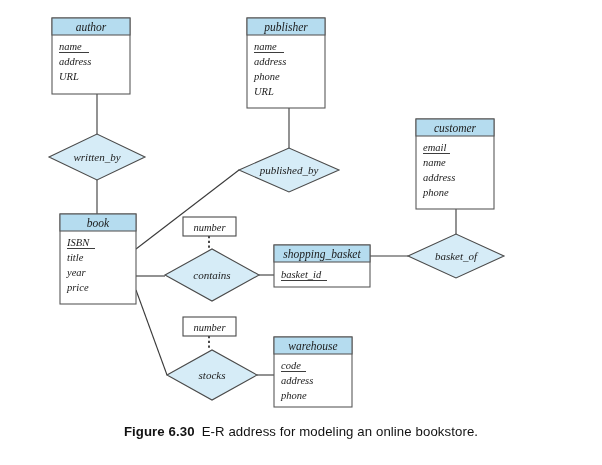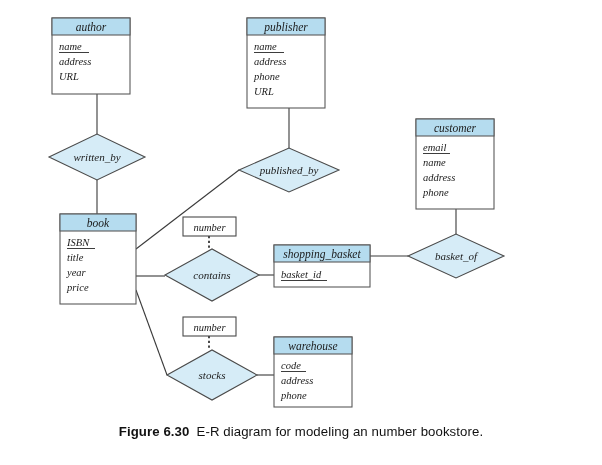--- a/index.html
+++ b/index.html
@@ -230,16 +230,16 @@
     </g>
 
     <g>
       <rect class="attr-box" x="183" y="317" width="53" height="19"></rect>
       <text class="attr-label" x="209.5" y="331">number</text>
     </g>
 
   </svg>
 
   <div class="caption">
-    <span class="cap-label">Figure 6.30</span><span class="cap-text">E-R diagram for modeling an number bookstore.</span>
+    <span class="cap-label">Figure 6.30</span><span class="cap-text">E-R address for modeling an online bookstore.</span>
   </div>
 
 </div>
 
 </body></html>

